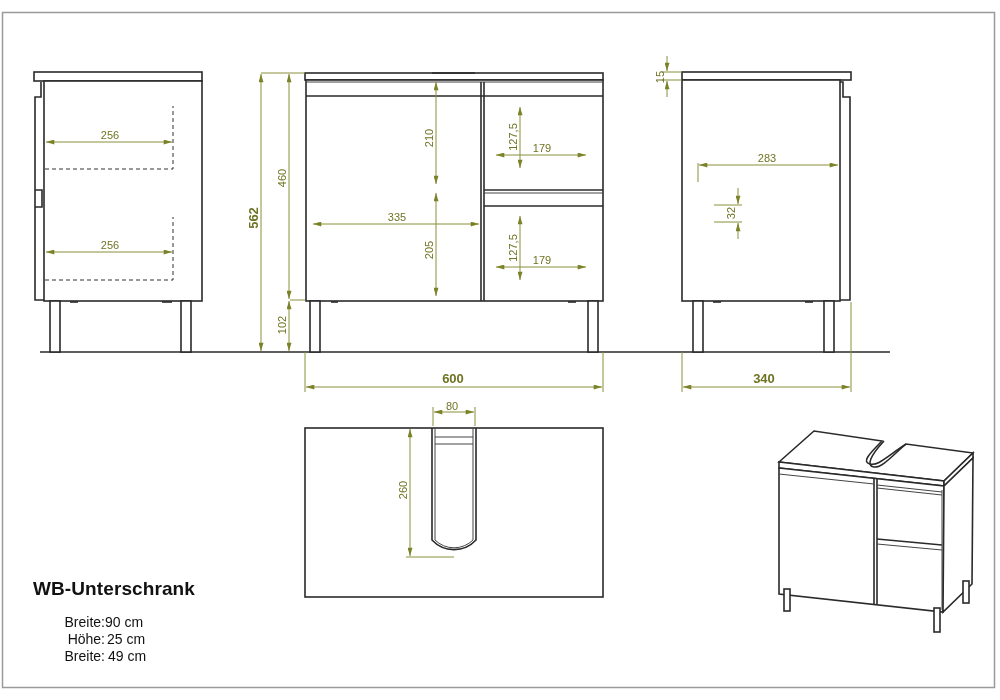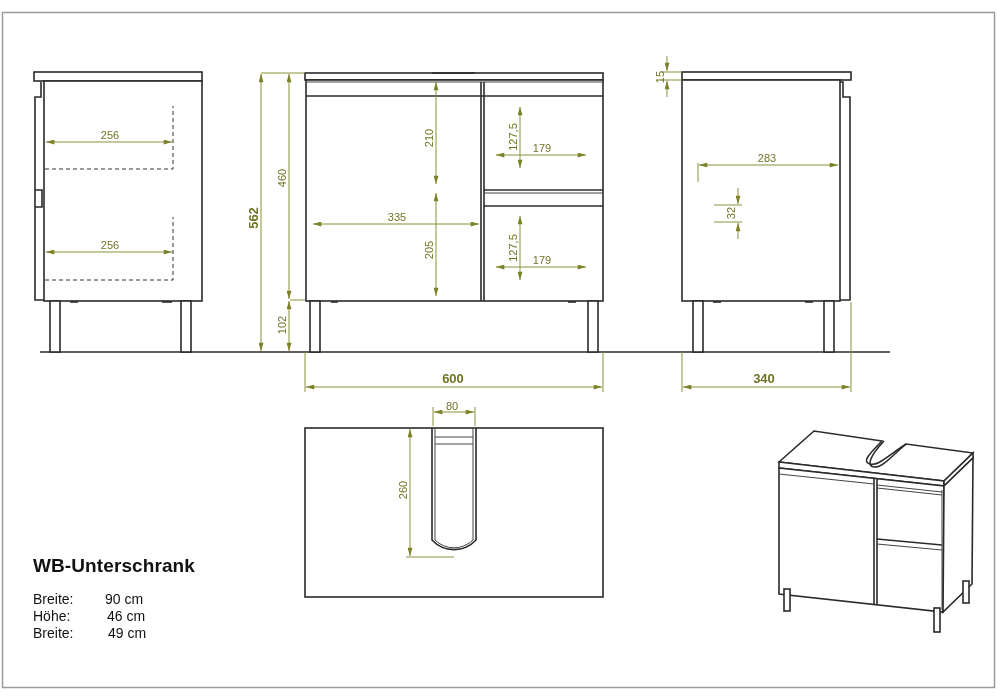--- a/index.html
+++ b/index.html
@@ -6,24 +6,24 @@
   body { width: 1000px; height: 700px; position: relative; overflow: hidden; font-family: "Liberation Sans", sans-serif; }
   #drawing { position: absolute; left: 0; top: 0; }
   .ln { stroke: #2a2a2a; fill: none; stroke-width: 1.6; }
   .lnw { stroke: #2a2a2a; fill: #ffffff; stroke-width: 1.6; }
   .thin { stroke: #444; fill: none; stroke-width: 1; }
   .dash { stroke: #333; fill: none; stroke-width: 1; stroke-dasharray: 4 3; }
   .dim { stroke: #8a8f3a; fill: none; stroke-width: 1; }
   .arr { fill: #7c8228; }
   .dt { fill: #6f7423; font-size: 11px; font-family: "Liberation Sans", sans-serif; }
   .dtb { fill: #6f7423; font-size: 13px; font-weight: bold; font-family: "Liberation Sans", sans-serif; }
-  .info { position: absolute; left: 33px; top: 555px; color: #111; }
+  .info { position: absolute; left: 33px; top: 578px; color: #111; }
   .info-title { font-size: 19px; font-weight: bold; margin: 0 0 14px 0; letter-spacing: 0.1px; }
   .spec-row { display: flex; font-size: 14px; line-height: 17px; }
-  .spec-label { width: 72px; }
+  .spec-label { width: 72px; text-align: right; }
 </style>
 </head>
 <body>
 
 <svg id="drawing" width="1000" height="700" viewBox="0 0 1000 700" xmlns="http://www.w3.org/2000/svg">
   <defs>
     <marker id="ah" viewBox="0 0 10 6" refX="10" refY="3" markerWidth="9" markerHeight="5" orient="auto-start-reverse">
       <path d="M0,0 L10,3 L0,6 Z" class="arr"></path>
     </marker>
   </defs>
@@ -182,19 +182,19 @@
 </svg>
 
 <div class="info">
   <div class="info-title">WB-Unterschrank</div>
   <div class="spec-row">
     <span class="spec-label">Breite:</span>
     <span>90 cm</span>
   </div>
   <div class="spec-row">
     <span class="spec-label">Höhe:</span>
-    <span style="padding-left:2px">46 cm</span>
+    <span style="padding-left:2px">25 cm</span>
   </div>
   <div class="spec-row">
     <span class="spec-label">Breite:</span>
     <span style="padding-left:3px">49 cm</span>
   </div>
 </div>
 
 </body></html>

